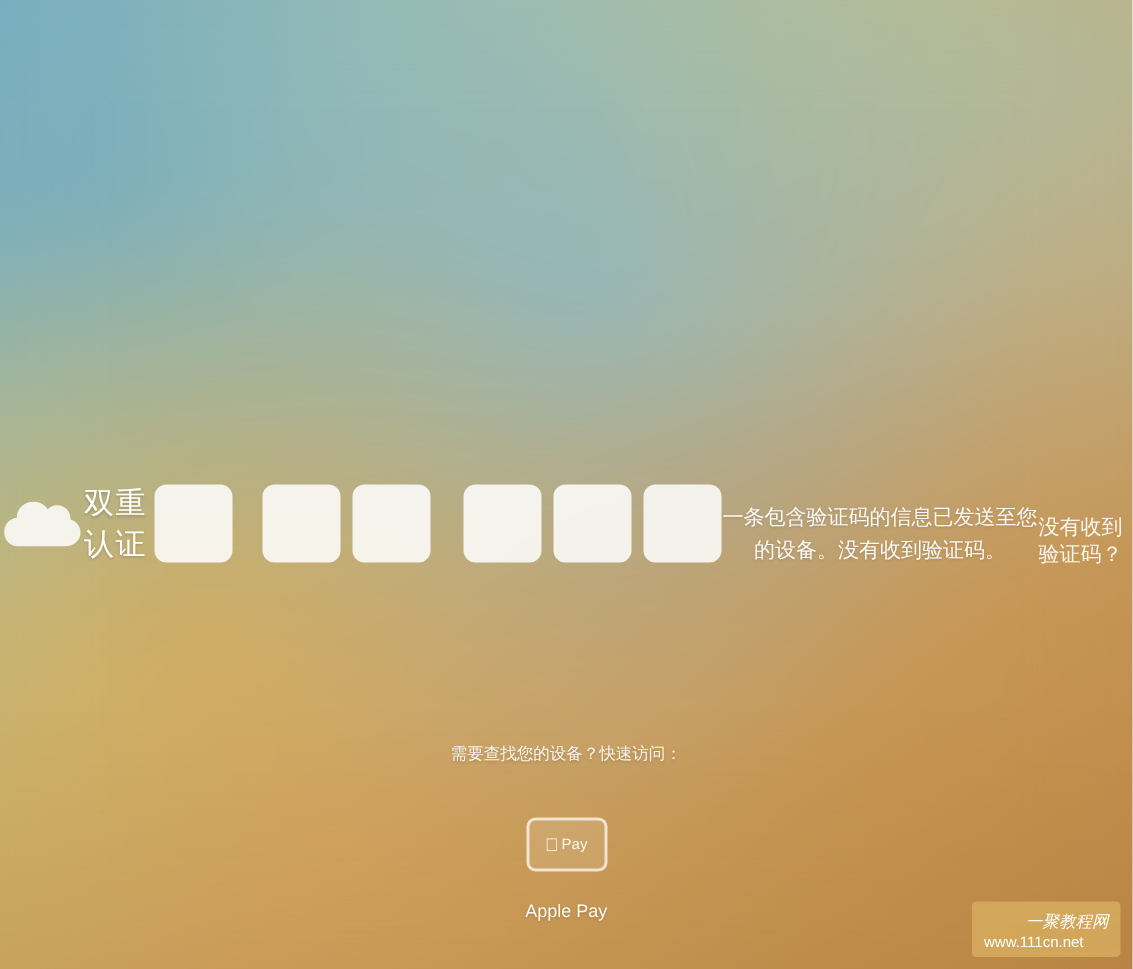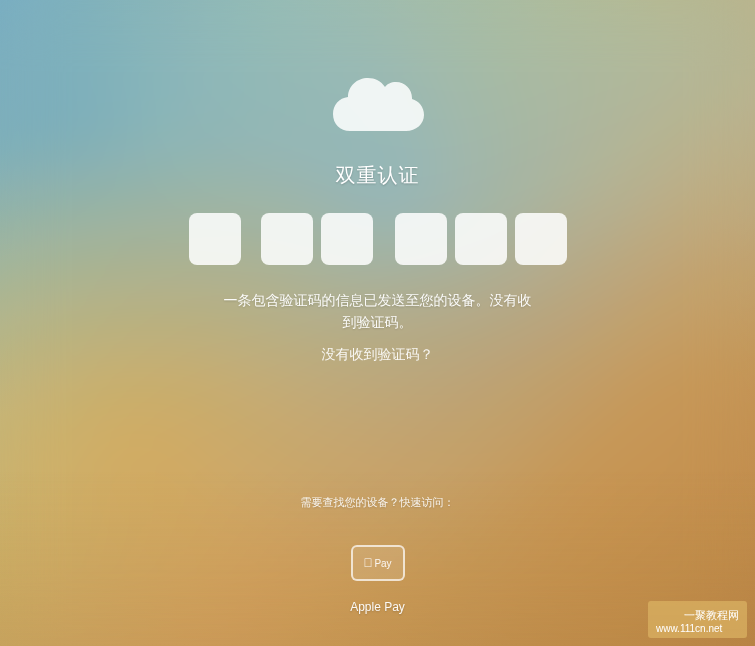--- a/index.html
+++ b/index.html
@@ -32,21 +32,21 @@
       background: rgba(255,255,255,0.05);
       backdrop-filter: blur(30px);
     }
 
     .container {
       position: relative;
       z-index: 1;
       width: 100%;
       height: 100%;
       display: flex;
-      flex-direction: column;
+      flex-direction: row;
       align-items: center;
       padding-top: 76px;
     }
 
     
     .cloud-icon {
       width: 100px;
       height: 70px;
       position: relative;
       margin-bottom: 16px;
@@ -252,20 +252,21 @@
       right: 8px;
       background: rgba(220,180,100,0.7);
       padding: 4px 8px;
       border-radius: 3px;
       z-index: 10;
     }
 
     .watermark-text {
       color: #fff;
       font-size: 11px;
+      font-style: italic;
       margin-left: 28px;
     }
 
     .watermark-url {
       color: #fff;
       font-size: 10px;
       display: block;
     }
 
     

